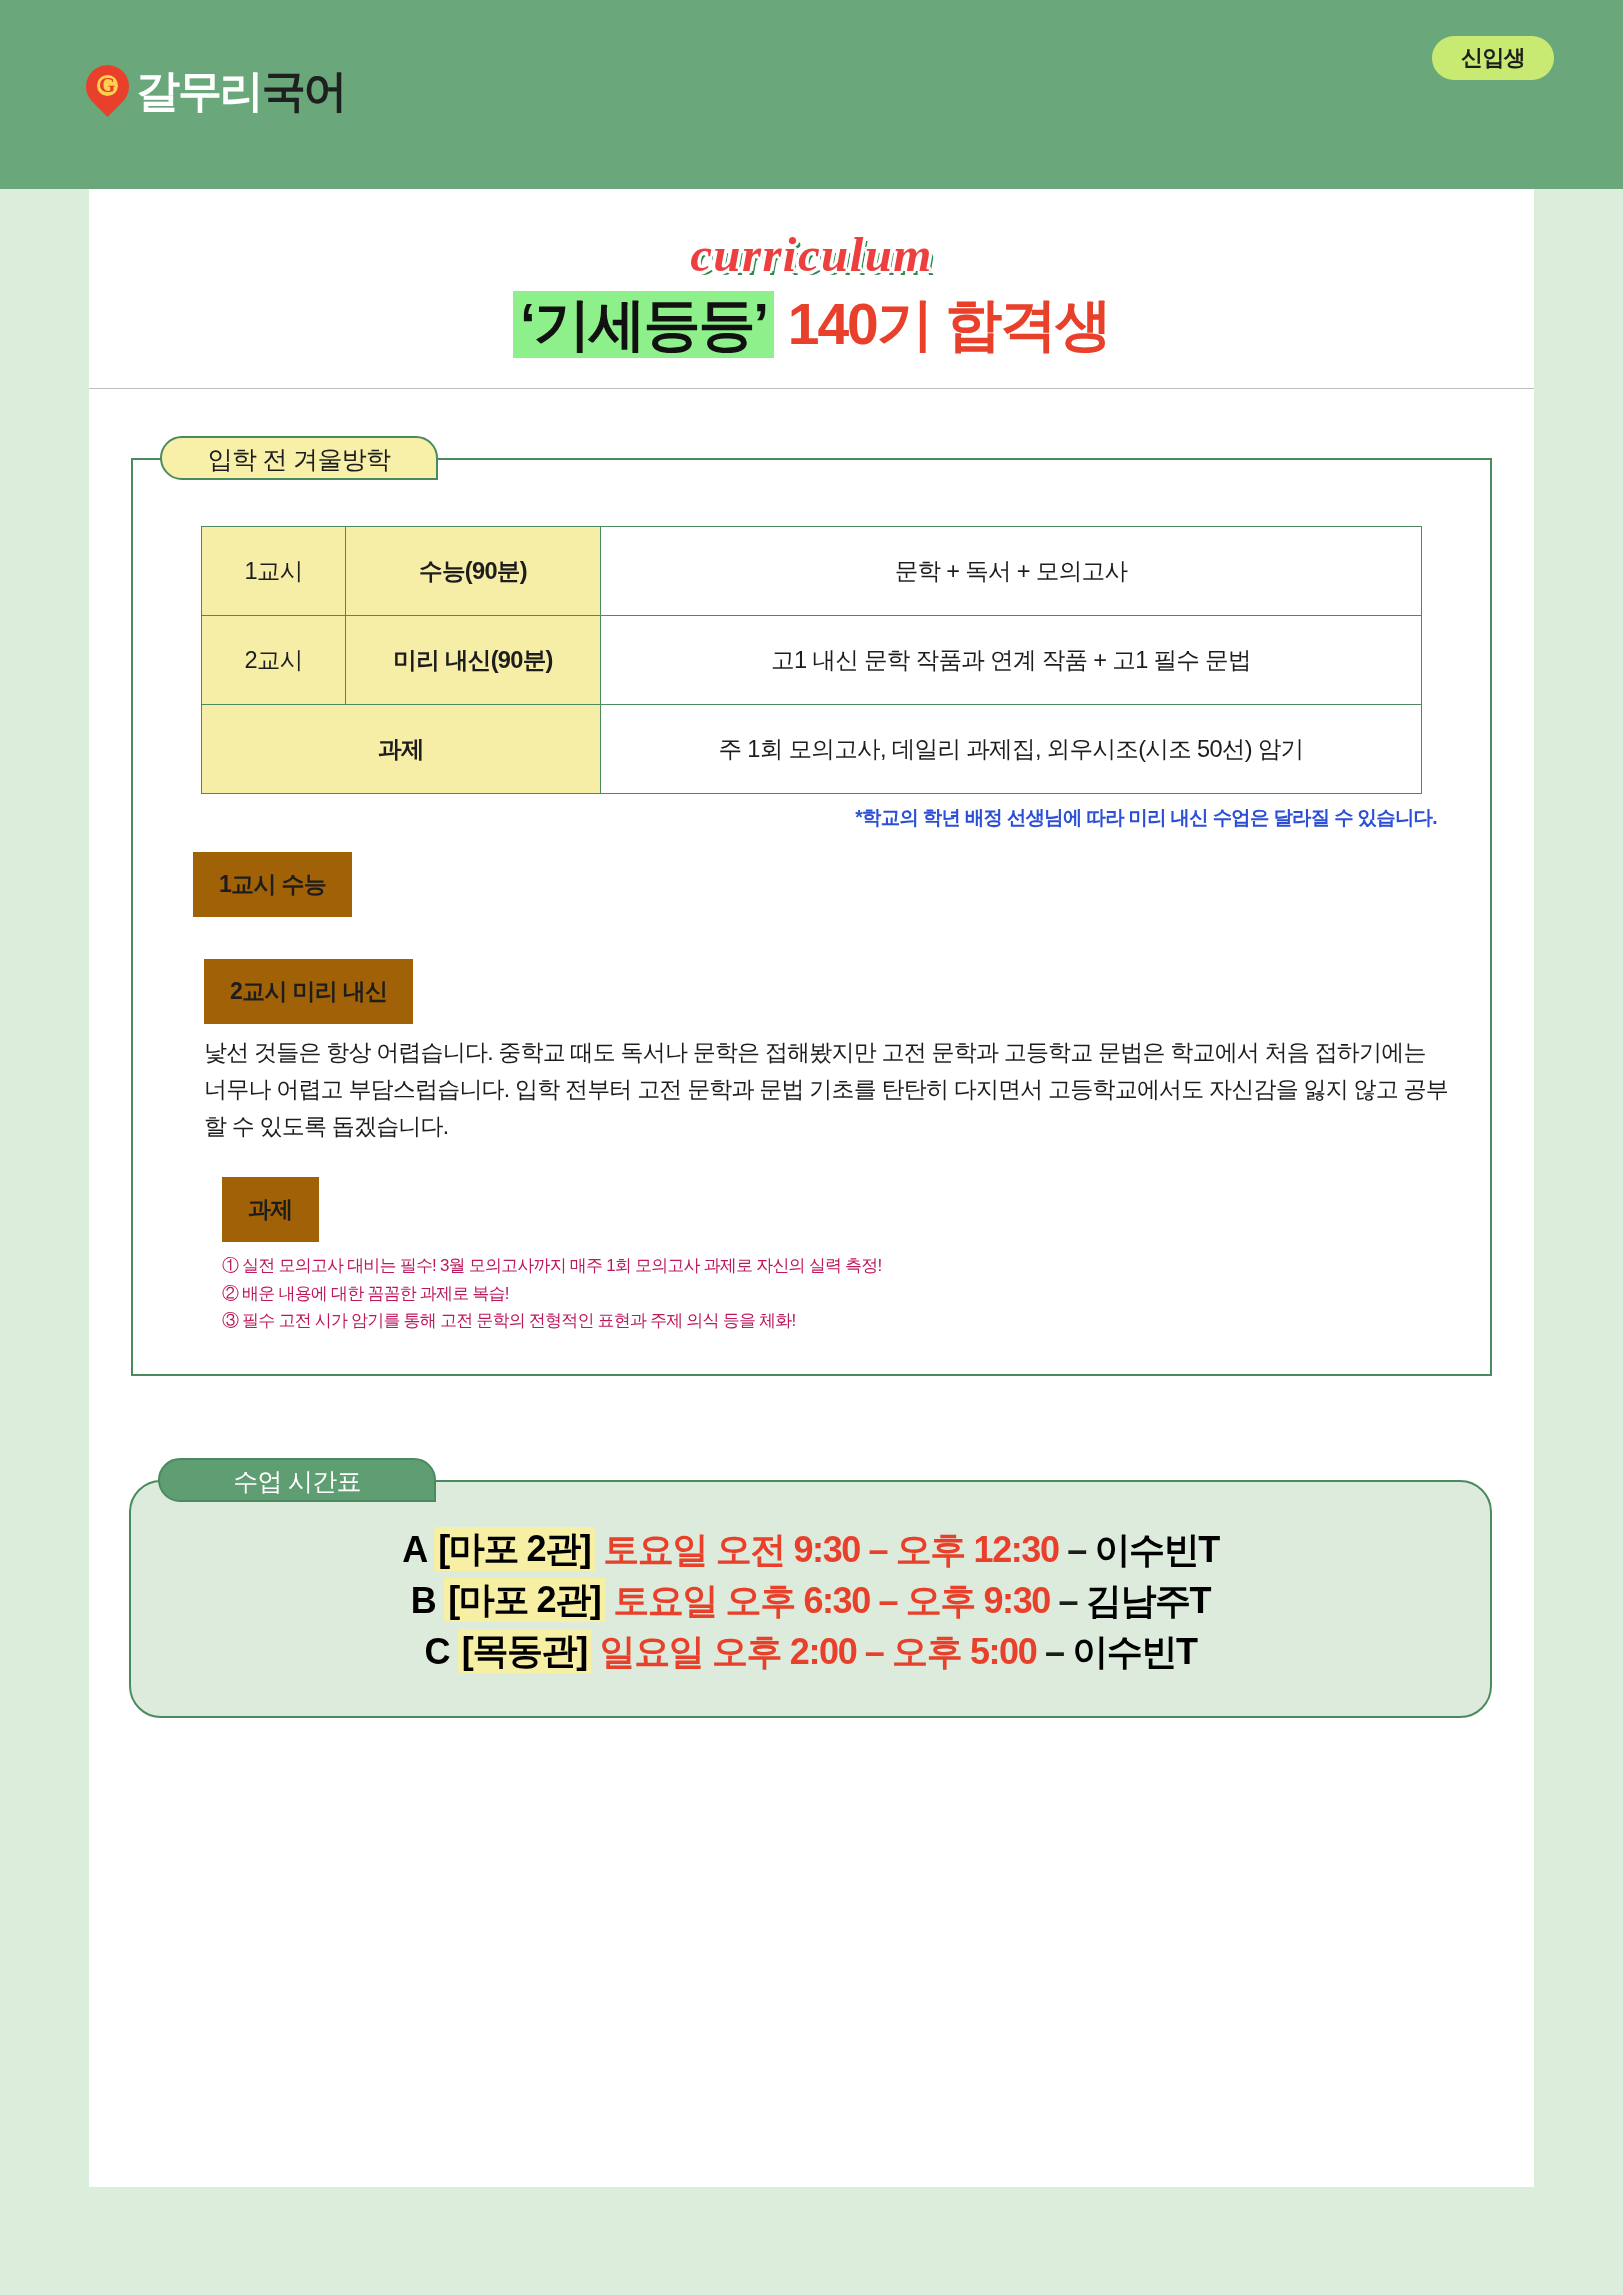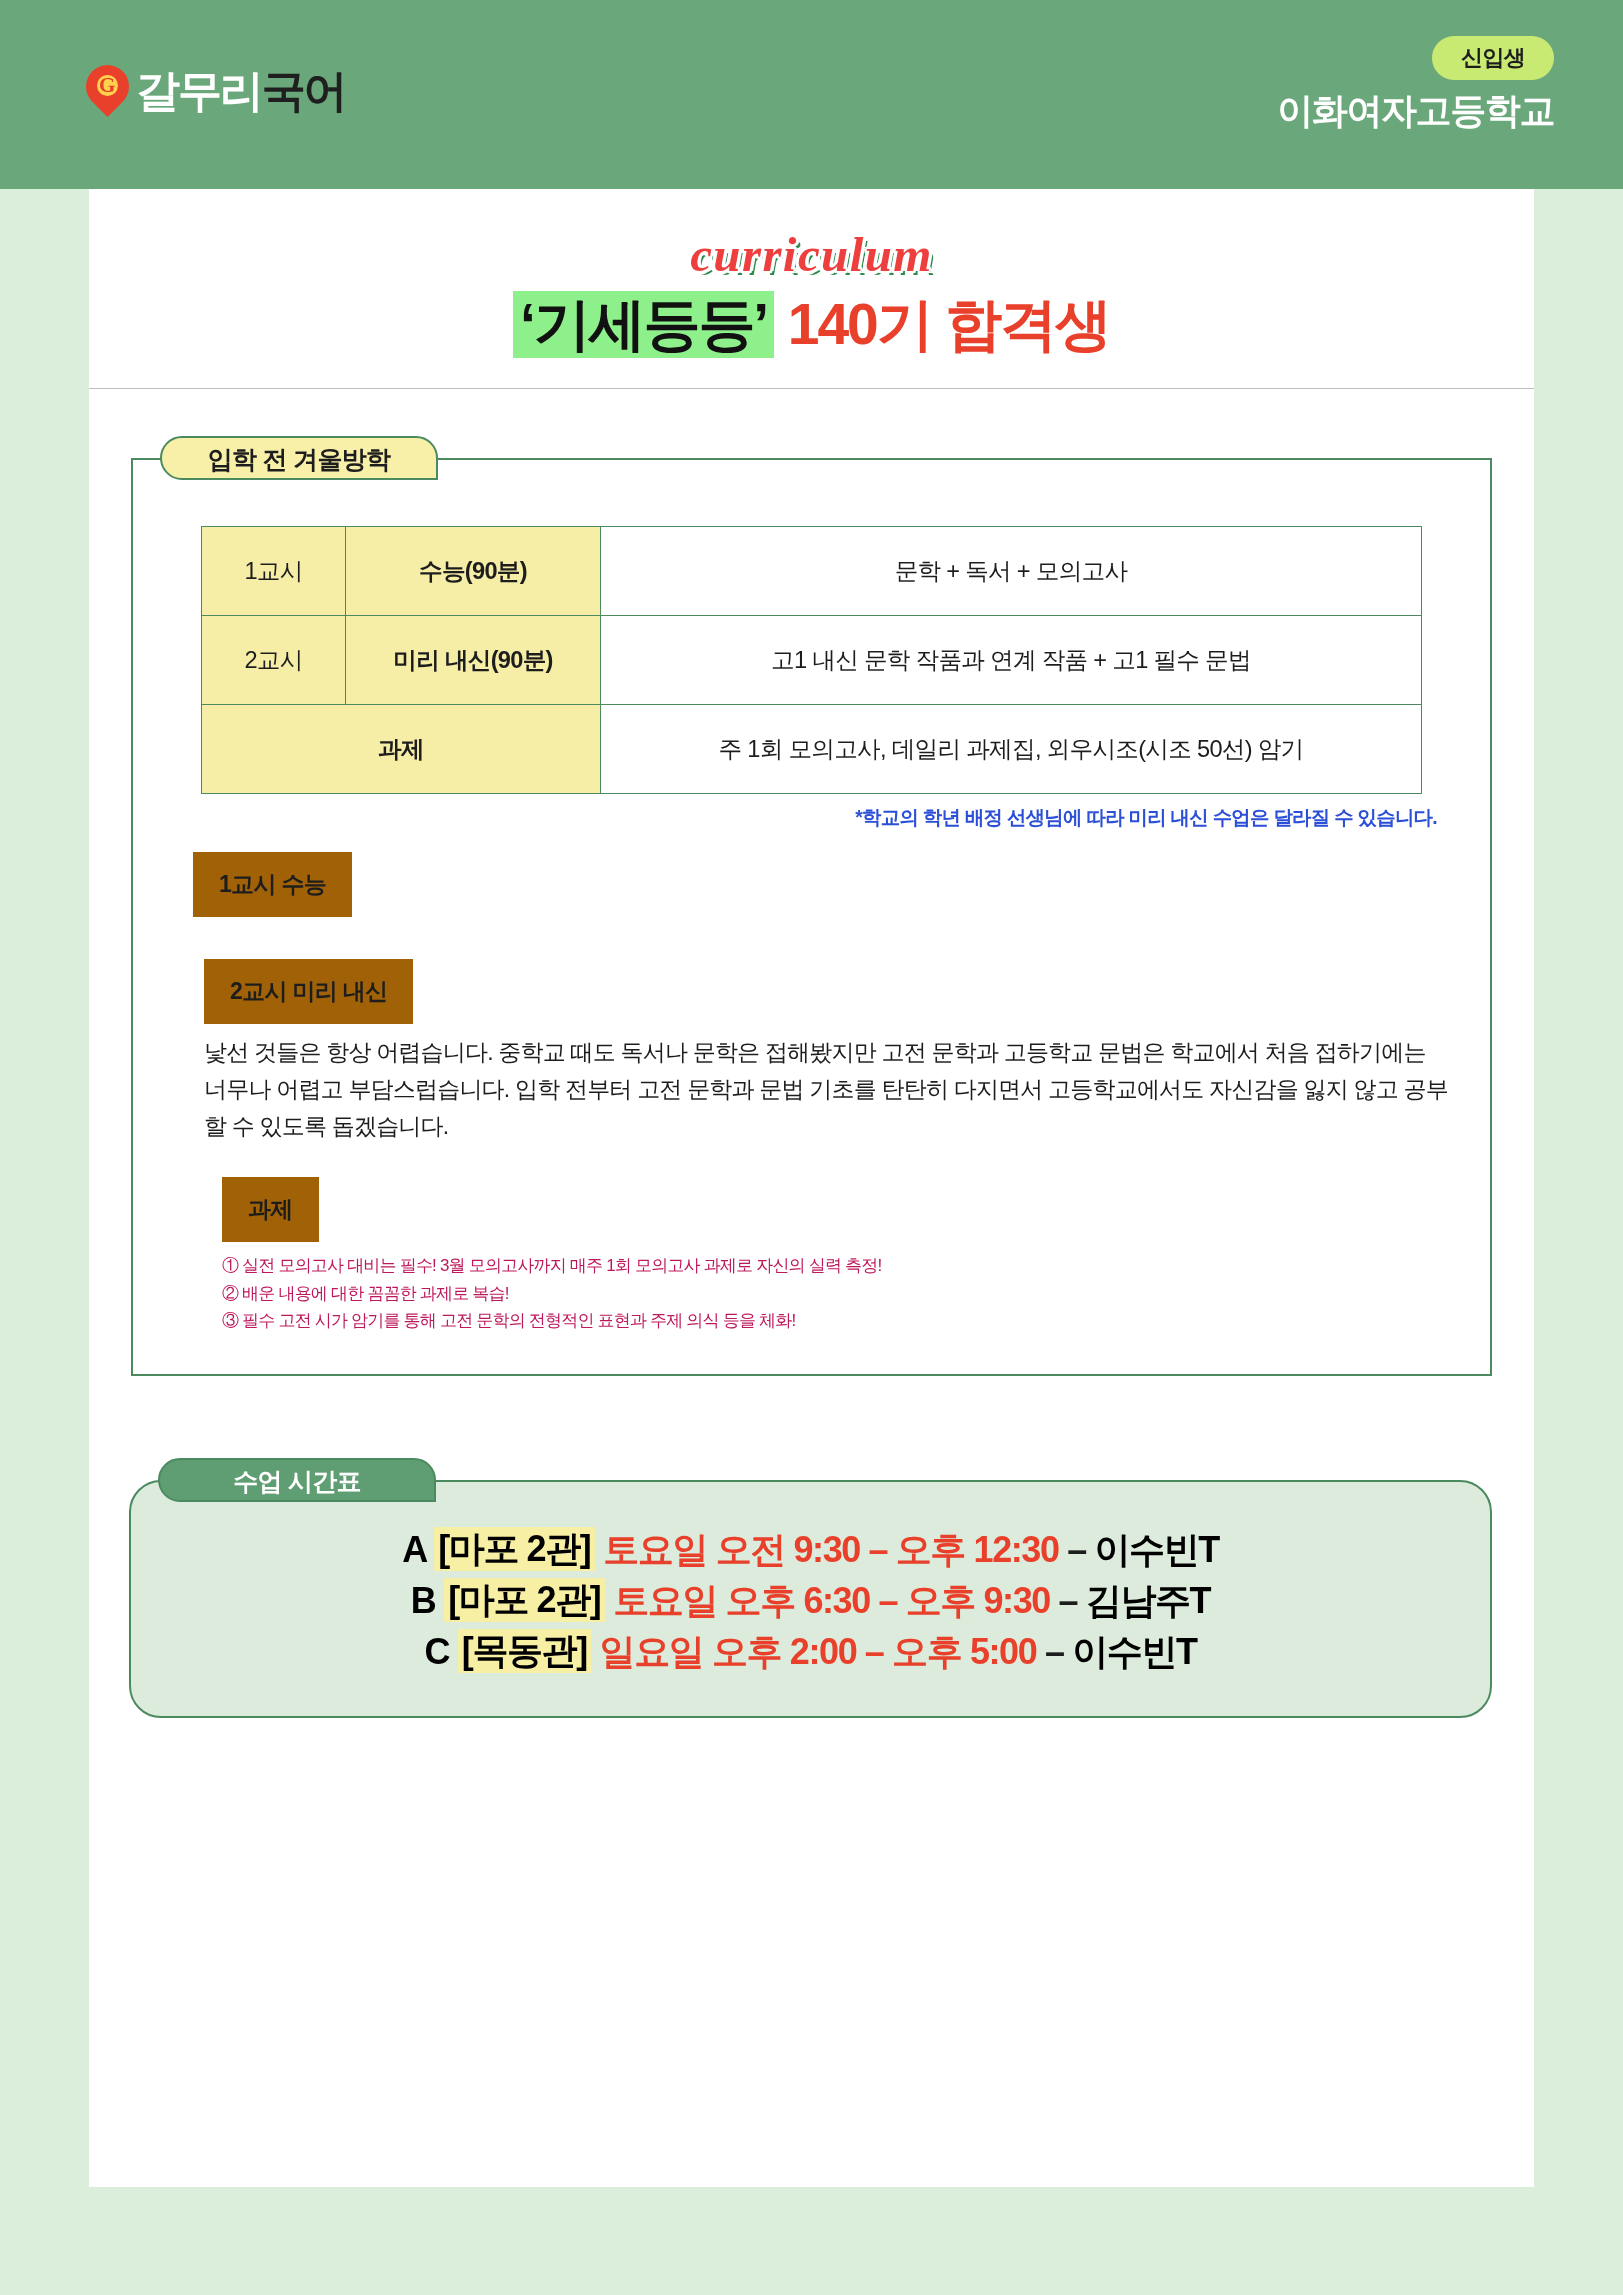--- a/index.html
+++ b/index.html
@@ -148,21 +148,21 @@
   }
   .tab-label {
     position: absolute;
     top: -22px;
     left: 29px;
     min-width: 278px;
     height: 44px;
     line-height: 43px;
     text-align: center;
     font-size: 25px;
-    font-weight: bold;
+    font-weight: normal;
     border-radius: 23.6px 23.6px 0 23.6px;
     padding: 0 28px;
     z-index: 3;
     letter-spacing: -0.7px;
   }
   .tab-yellow {
     background: #f8f0a8;
     border: 2.1px solid #4b8a5e;
     color: #1d1d1d;
   }
@@ -269,21 +269,20 @@
       <span class="pin-body"></span>
       <span class="pin-dot"></span>
       <span class="pin-g">G</span>
     </span>
     <span class="logo-text">
       <span class="t1">갈무리</span><span class="t2">국어</span>
     </span>
   </div>
   <div class="header-right">
     <div class="badge-new">신입생</div>
-    <div class="school-name">이화여자고등학교</div>
   </div>
 </div>
 
 <div class="page">
   <div class="white-card">
 
     <div class="title-zone">
       <div class="curriculum-word">curriculum</div>
       <div class="main-title">
         <span class="hl">‘기세등등’</span><span class="red"> 140기 합격생</span>

